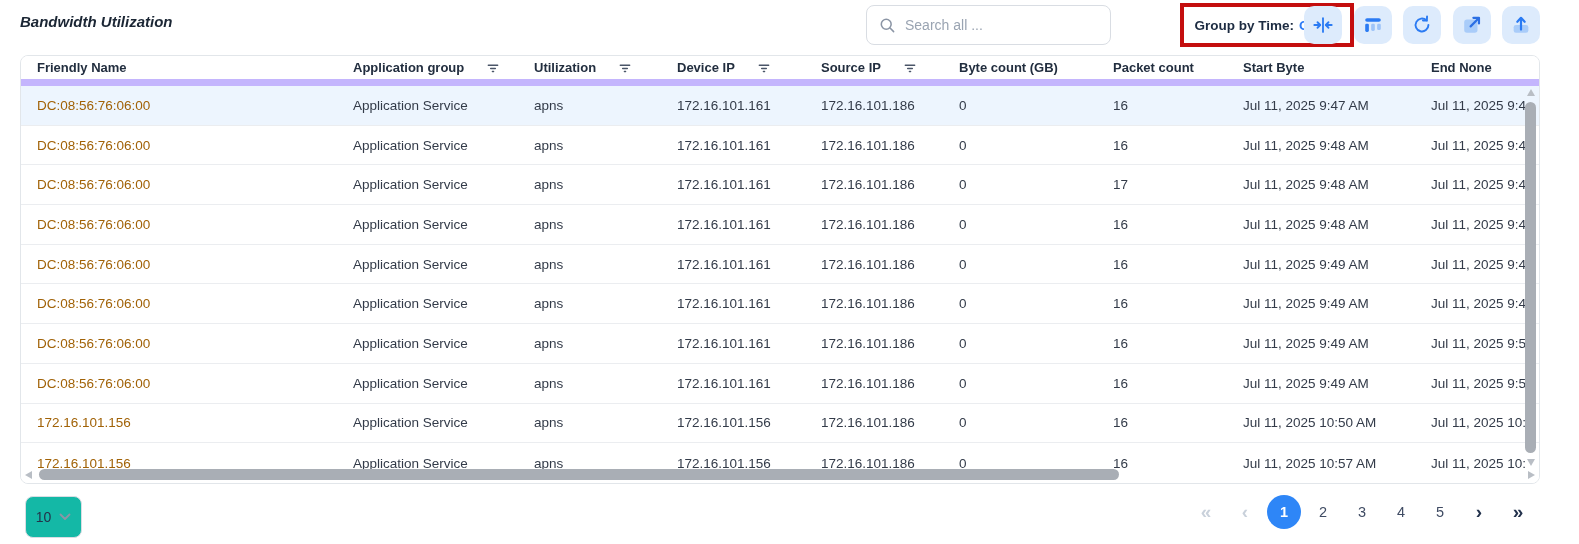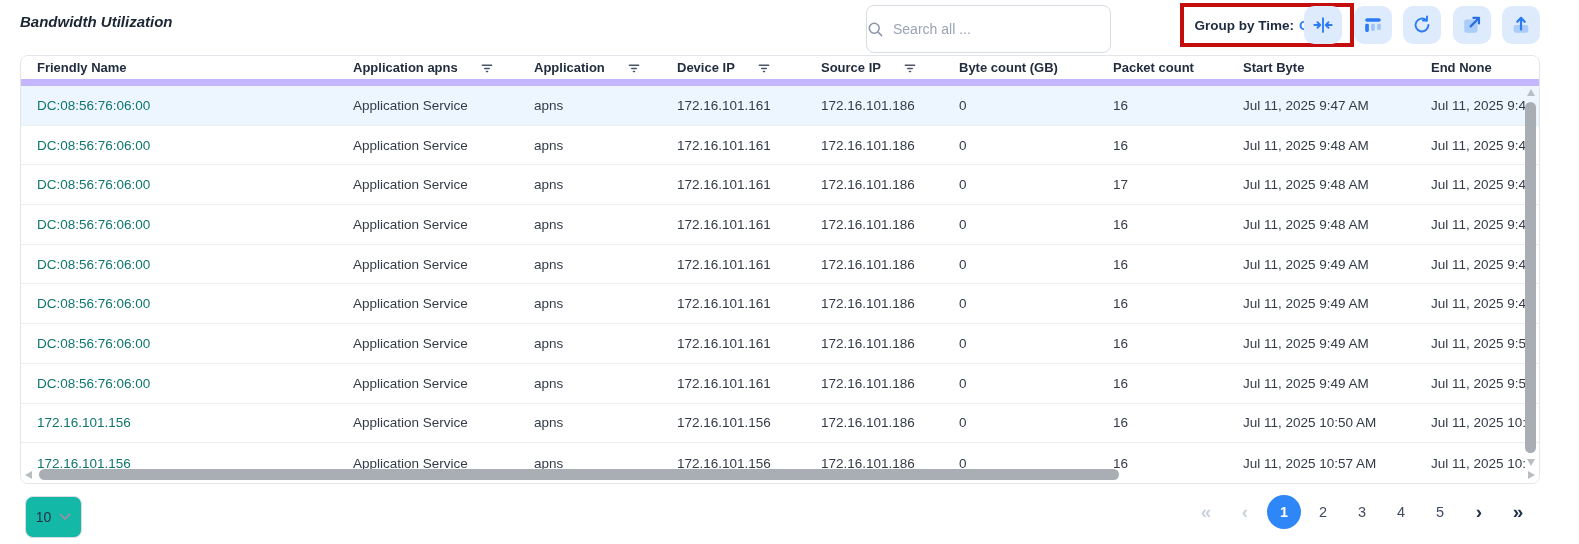--- a/index.html
+++ b/index.html
@@ -3,22 +3,22 @@
 <meta charset="utf-8">
 <style>
   * { margin:0; padding:0; box-sizing:border-box; }
   html,body { width:1579px; height:544px; background:#ffffff;
     font-family:"Liberation Sans", sans-serif; }
   .stage { position:relative; width:1579px; height:544px; background:#ffffff; overflow:hidden; }
 
   
   .page-title { position:absolute; left:20px; top:13px; font-size:15px; font-weight:700; color:#1b2634;font-style:italic; }
 
-  .search-box { position:absolute; left:866px; top:5px; width:245px; height:48px;
-    border:1px solid #d9dde3; border-radius:8px; background:#fff; display:flex; align-items:center; padding:0 0; }
+  .search-box { position:absolute; left:866px; top:5px; width:245px; height:40px;
+    border:1px solid #d9dde3; border-radius:8px; background:#fff; display:flex; align-items:center; padding:0 12px; }
   .search-box input { border:none; outline:none; flex:1; font-size:14px; color:#374151;
     font-family:"Liberation Sans", sans-serif; margin-left:9px; background:transparent; }
   .search-box input::placeholder { color:#9aa4b2; }
 
   .groupby-btn { position:absolute; left:1180px; top:3px; height:44px; width:174px;
     border:4px solid #c40e0e; background:#ffffff; display:flex; align-items:center; justify-content:center;
     gap:5px; font-size:13.5px; font-weight:700; color:#1c2b41; cursor:pointer; }
   .groupby-btn .val { color:#2e7cf6; }
 
   .iconbtns { position:absolute; left:1304px; top:6px; display:flex; gap:11.5px; }
@@ -28,21 +28,21 @@
   
   .table-card { position:absolute; left:20px; top:55px; width:1520px; height:429px;
     border:1px solid #e2e6ea; border-radius:8px; background:#fff; overflow:hidden; }
 
   .thead { display:flex; height:30px; align-items:center; border-bottom:7px solid #c4b5fd; background:#fff; }
   .thead .cell { font-size:13px; font-weight:700; color:#222e3f; display:flex; align-items:center; gap:22px; }
   .trow { display:flex; height:39.7px; align-items:center; border-bottom:1px solid #ebedf0; background:#fff; }
   .trow.hl { background:#edf5fe; }
   .trow:last-child { border-bottom:none; }
   .cell { padding-left:16px; white-space:nowrap; overflow:hidden; font-size:13.5px; color:#333b49; }
-  .cell.link { color:#0f766e; cursor:pointer; }
+  .cell.link { color:#a16207; cursor:pointer; }
   .c0{width:316px}.c1{width:181px}.c2{width:143px}.c3{width:144px}.c4{width:138px}
   .c5{width:154px}.c6{width:130px}.c7{width:188px}.c8{flex:1;min-width:0}
 
   
   .vscroll { position:absolute; top:33px; right:3px; width:11px; bottom:17px; }
   .vscroll .thumb { position:absolute; top:13px; bottom:13px; left:0; width:11px; background:#a9aeb5; border-radius:6px; }
   .tri-up { position:absolute; top:0; left:1.5px; width:0; height:0;
     border-left:4.5px solid transparent; border-right:4.5px solid transparent; border-bottom:7px solid #b9bec5; }
   .tri-down { position:absolute; bottom:0; left:1.5px; width:0; height:0;
     border-left:4.5px solid transparent; border-right:4.5px solid transparent; border-top:7px solid #b9bec5; }
@@ -125,29 +125,29 @@
       </svg>
     </button>
   </div>
 
   <div class="table-card">
     <div class="thead" id="thead">
         <div class="cell c0">
           <span>Friendly Name</span>
         </div>
         <div class="cell c1">
-          <span>Application apns</span>
+          <span>Application group</span>
           <svg width="14" height="14" viewBox="0 0 18 18" fill="none" stroke="#4a5568" stroke-width="1.9" stroke-linecap="round">
             <line x1="3" y1="5.5" x2="15" y2="5.5"></line>
             <line x1="6" y1="9.5" x2="12" y2="9.5"></line>
             <line x1="8.3" y1="13.5" x2="9.7" y2="13.5"></line>
           </svg>
         </div>
         <div class="cell c2">
-          <span>Application</span>
+          <span>Utilization</span>
           <svg width="14" height="14" viewBox="0 0 18 18" fill="none" stroke="#4a5568" stroke-width="1.9" stroke-linecap="round">
             <line x1="3" y1="5.5" x2="15" y2="5.5"></line>
             <line x1="6" y1="9.5" x2="12" y2="9.5"></line>
             <line x1="8.3" y1="13.5" x2="9.7" y2="13.5"></line>
           </svg>
         </div>
         <div class="cell c3">
           <span>Device IP</span>
           <svg width="14" height="14" viewBox="0 0 18 18" fill="none" stroke="#4a5568" stroke-width="1.9" stroke-linecap="round">
             <line x1="3" y1="5.5" x2="15" y2="5.5"></line>

